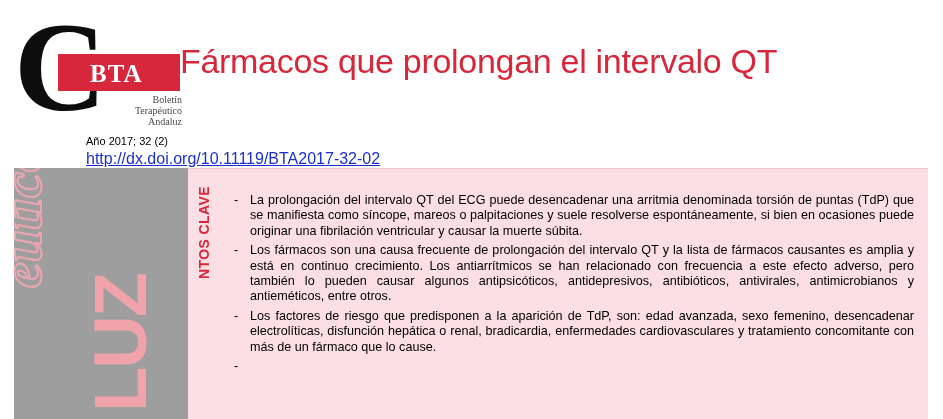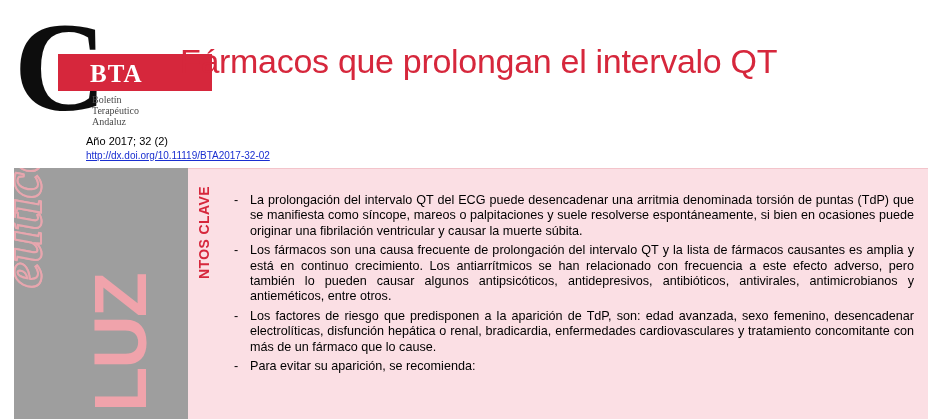--- a/index.html
+++ b/index.html
@@ -45,41 +45,41 @@
     letter-spacing: -4px;
   }
   
   .logo-band {
     position: absolute;
     left: 44px;
     top: 46px;
     width: 122px;
     height: 37px;
     background: #d6273c;
-    padding-left: 32px;
   }
   .logo-band span {
     position: absolute;
     left: 32px;
     top: 6px;
     font-family: "Liberation Serif", serif;
     font-size: 25px;
     font-weight: 700;
     color: #ffffff;
     letter-spacing: 1px;
   }
   .logo-sub {
     position: absolute;
     left: 78px;
     top: 86px;
     font-family: "Liberation Serif", serif;
     font-size: 10px;
     line-height: 11px;
     color: #4a4a4a;
     width: 90px;
+    text-align: right;
   }
 
   .doc-title {
     position: absolute;
     left: 180px;
     top: 42px;
     width: 760px;
     font-family: "Liberation Sans", sans-serif;
     font-size: 34px;
     font-weight: 400;
@@ -92,21 +92,21 @@
     position: absolute;
     left: 86px;
     top: 135px;
     font-size: 11px;
     color: #000000;
   }
   .doi-link {
     position: absolute;
     left: 86px;
     top: 150px;
-    font-size: 10px;
+    font-size: 16px;
     color: #1a2fd0;
     text-decoration: underline;
     cursor: pointer;
   }
 
   
   .side-band {
     position: absolute;
     left: 14px;
     top: 168px;
@@ -228,16 +228,15 @@
     <div class="kp-item">
       <span class="dash">-</span>
       <span>Los fármacos son una causa frecuente de prolongación del intervalo QT y la lista de fármacos causantes es amplia y está en continuo crecimiento. Los antiarrítmicos se han relacionado con frecuencia a este efecto adverso, pero también lo pueden causar algunos antipsicóticos, antidepresivos, antibióticos, antivirales, antimicrobianos y antieméticos, entre otros.</span>
     </div>
     <div class="kp-item">
       <span class="dash">-</span>
       <span>Los factores de riesgo que predisponen a la aparición de TdP, son: edad avanzada, sexo femenino, desencadenar electrolíticas, disfunción hepática o renal, bradicardia, enfermedades cardiovasculares y tratamiento concomitante con más de un fármaco que lo cause.</span>
     </div>
     <div class="kp-item last">
       <span class="dash">-</span>
-      <span>Para evitar su aparición, se recomienda:</span>
     </div>
   </div>
 </div>
 
 </body></html>

